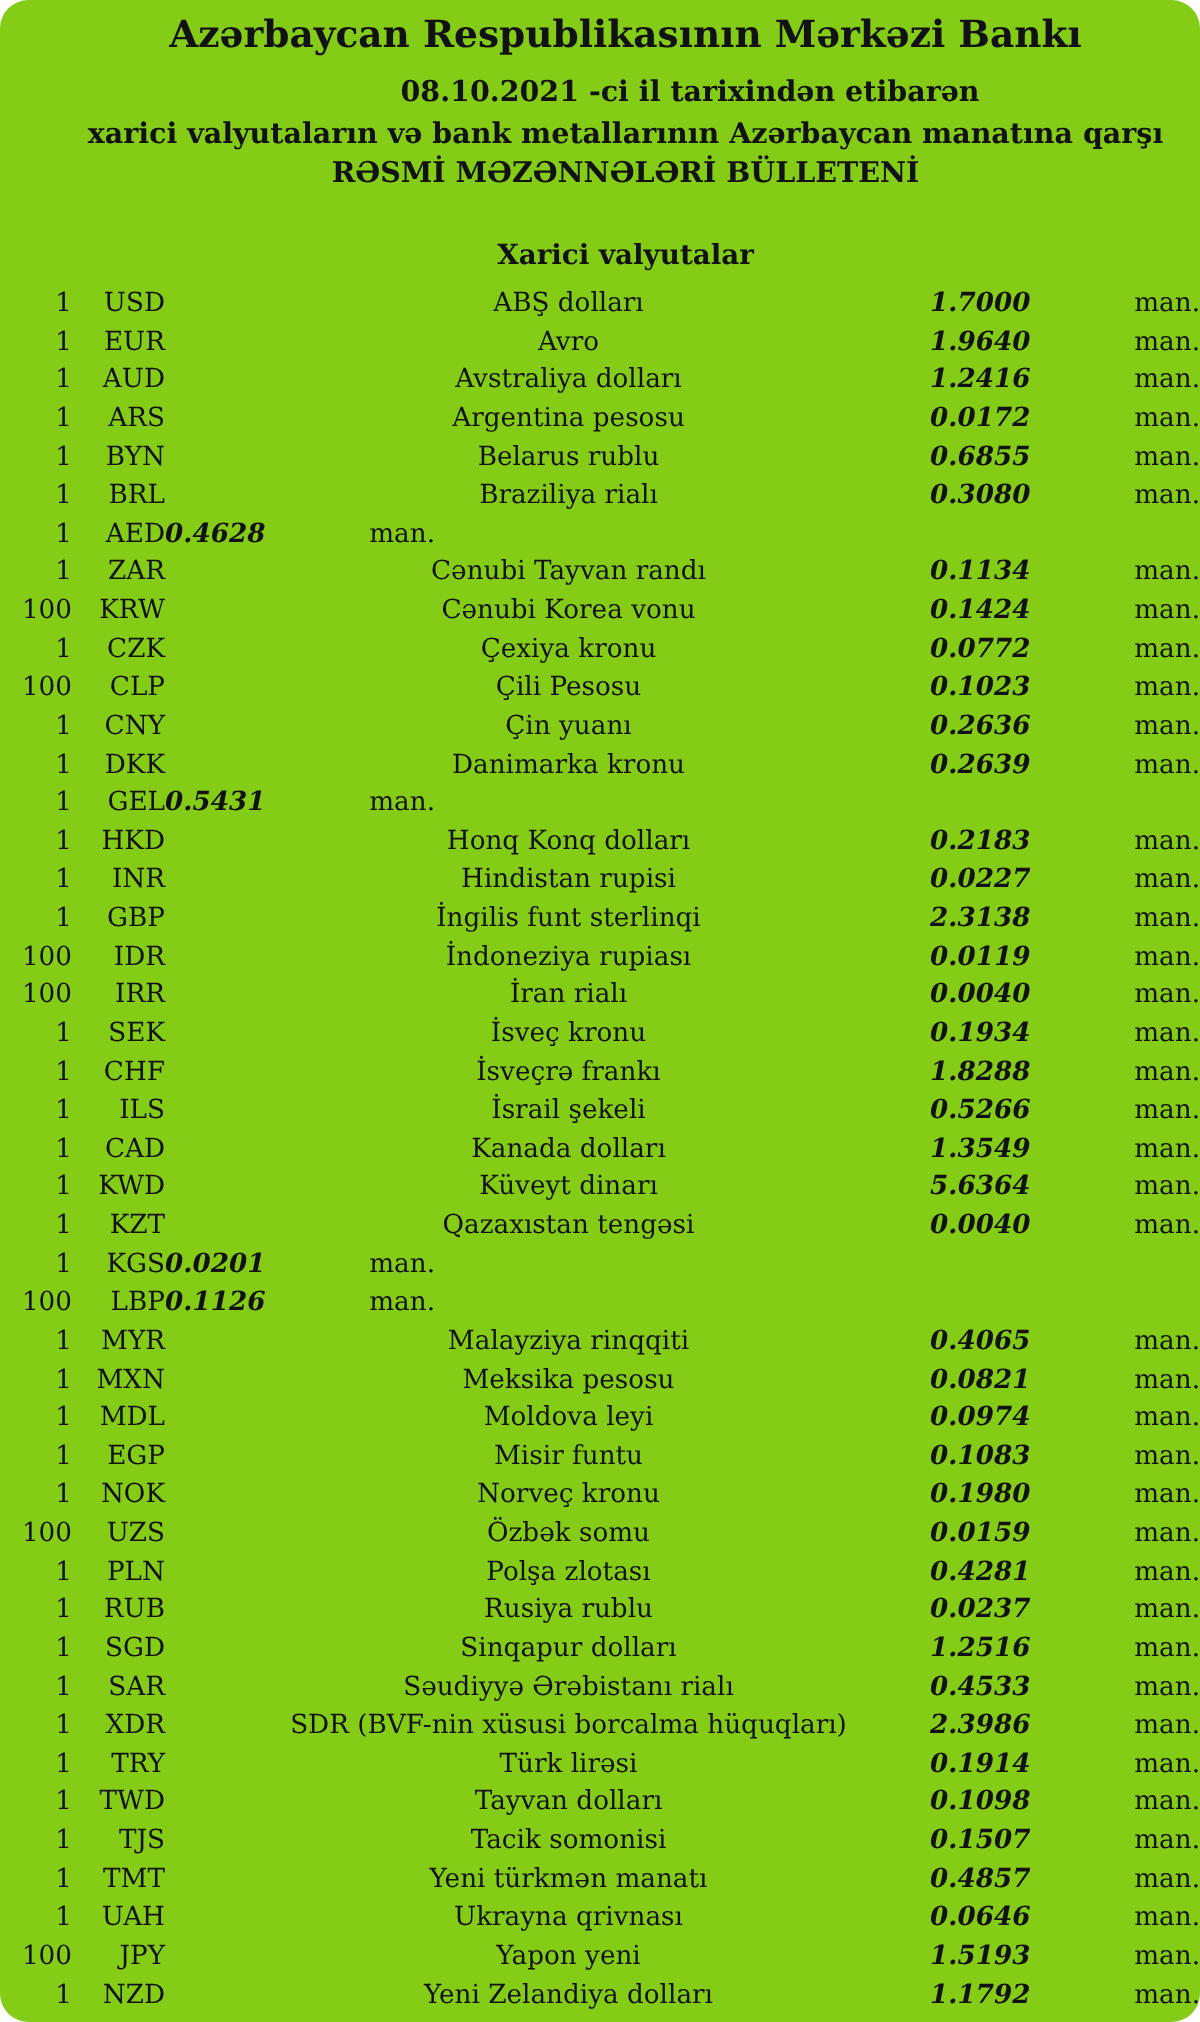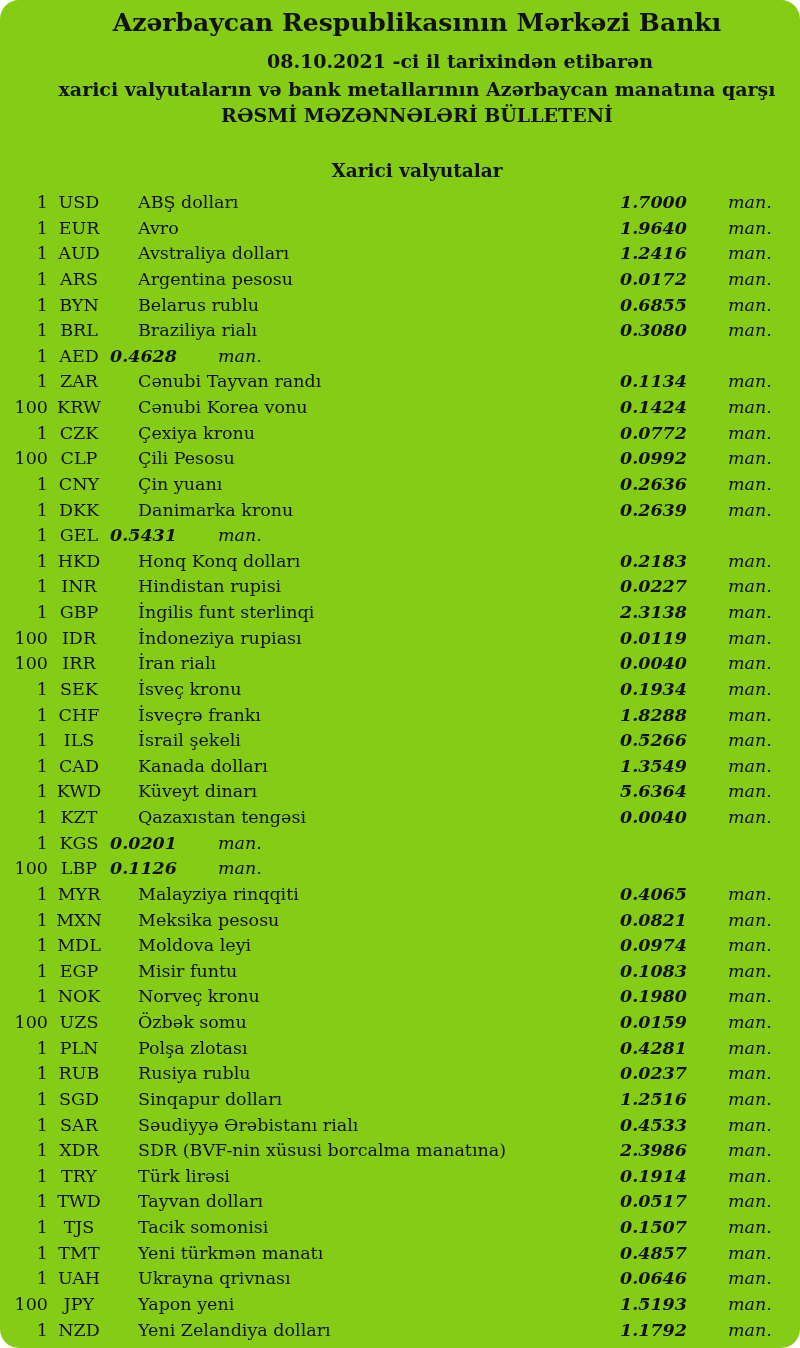--- a/index.html
+++ b/index.html
@@ -67,44 +67,43 @@
     font-size: 17.5px;
     line-height: 25.64px;
   }
   .cell-qty {
     width: 48px;
     text-align: right;
     flex: 0 0 auto;
   }
   .cell-code {
     width: 62px;
-    text-align: center;
+    text-align: right;
     flex: 0 0 auto;
   }
   .cell-name {
     flex: 1 1 auto;
-    text-align: left;
+    text-align: center;
     white-space: nowrap;
     overflow: hidden;
     margin-left: 28px;
   }
   .cell-rate {
     width: 93px;
     text-align: left;
     font-weight: bold;
     font-style: italic;
     flex: 0 0 auto;
   }
   .cell-unit {
     width: 87px;
     box-sizing: border-box;
     padding-left: 15px;
-    text-align: left;
+    text-align: right;
     flex: 0 0 auto;
-    font-style: italic;
   }
 </style>
 </head>
 <body>
 
 <div class="page">
 
   <div class="hline bank-name">Azərbaycan Respublikasının Mərkəzi Bankı</div>
 
   <div class="hline date-line">08.10.2021 -ci il tarixindən etibarən</div>
@@ -182,21 +181,21 @@
       <span class="cell-qty">1</span>
       <span class="cell-code">CZK</span>
       <span class="cell-name">Çexiya kronu</span>
       <span class="cell-rate">0.0772</span>
       <span class="cell-unit">man.</span>
     </div>
       <div class="row">
       <span class="cell-qty">100</span>
       <span class="cell-code">CLP</span>
       <span class="cell-name">Çili Pesosu</span>
-      <span class="cell-rate">0.0992</span>
+      <span class="cell-rate">0.1023</span>
       <span class="cell-unit">man.</span>
     </div>
       <div class="row">
       <span class="cell-qty">1</span>
       <span class="cell-code">CNY</span>
       <span class="cell-name">Çin yuanı</span>
       <span class="cell-rate">0.2636</span>
       <span class="cell-unit">man.</span>
     </div>
       <div class="row">
@@ -367,36 +366,36 @@
       <div class="row">
       <span class="cell-qty">1</span>
       <span class="cell-code">SAR</span>
       <span class="cell-name">Səudiyyə Ərəbistanı rialı</span>
       <span class="cell-rate">0.4533</span>
       <span class="cell-unit">man.</span>
     </div>
       <div class="row">
       <span class="cell-qty">1</span>
       <span class="cell-code">XDR</span>
-      <span class="cell-name">SDR (BVF-nin xüsusi borcalma manatına)</span>
+      <span class="cell-name">SDR (BVF-nin xüsusi borcalma hüquqları)</span>
       <span class="cell-rate">2.3986</span>
       <span class="cell-unit">man.</span>
     </div>
       <div class="row">
       <span class="cell-qty">1</span>
       <span class="cell-code">TRY</span>
       <span class="cell-name">Türk lirəsi</span>
       <span class="cell-rate">0.1914</span>
       <span class="cell-unit">man.</span>
     </div>
       <div class="row">
       <span class="cell-qty">1</span>
       <span class="cell-code">TWD</span>
       <span class="cell-name">Tayvan dolları</span>
-      <span class="cell-rate">0.0517</span>
+      <span class="cell-rate">0.1098</span>
       <span class="cell-unit">man.</span>
     </div>
       <div class="row">
       <span class="cell-qty">1</span>
       <span class="cell-code">TJS</span>
       <span class="cell-name">Tacik somonisi</span>
       <span class="cell-rate">0.1507</span>
       <span class="cell-unit">man.</span>
     </div>
       <div class="row">

